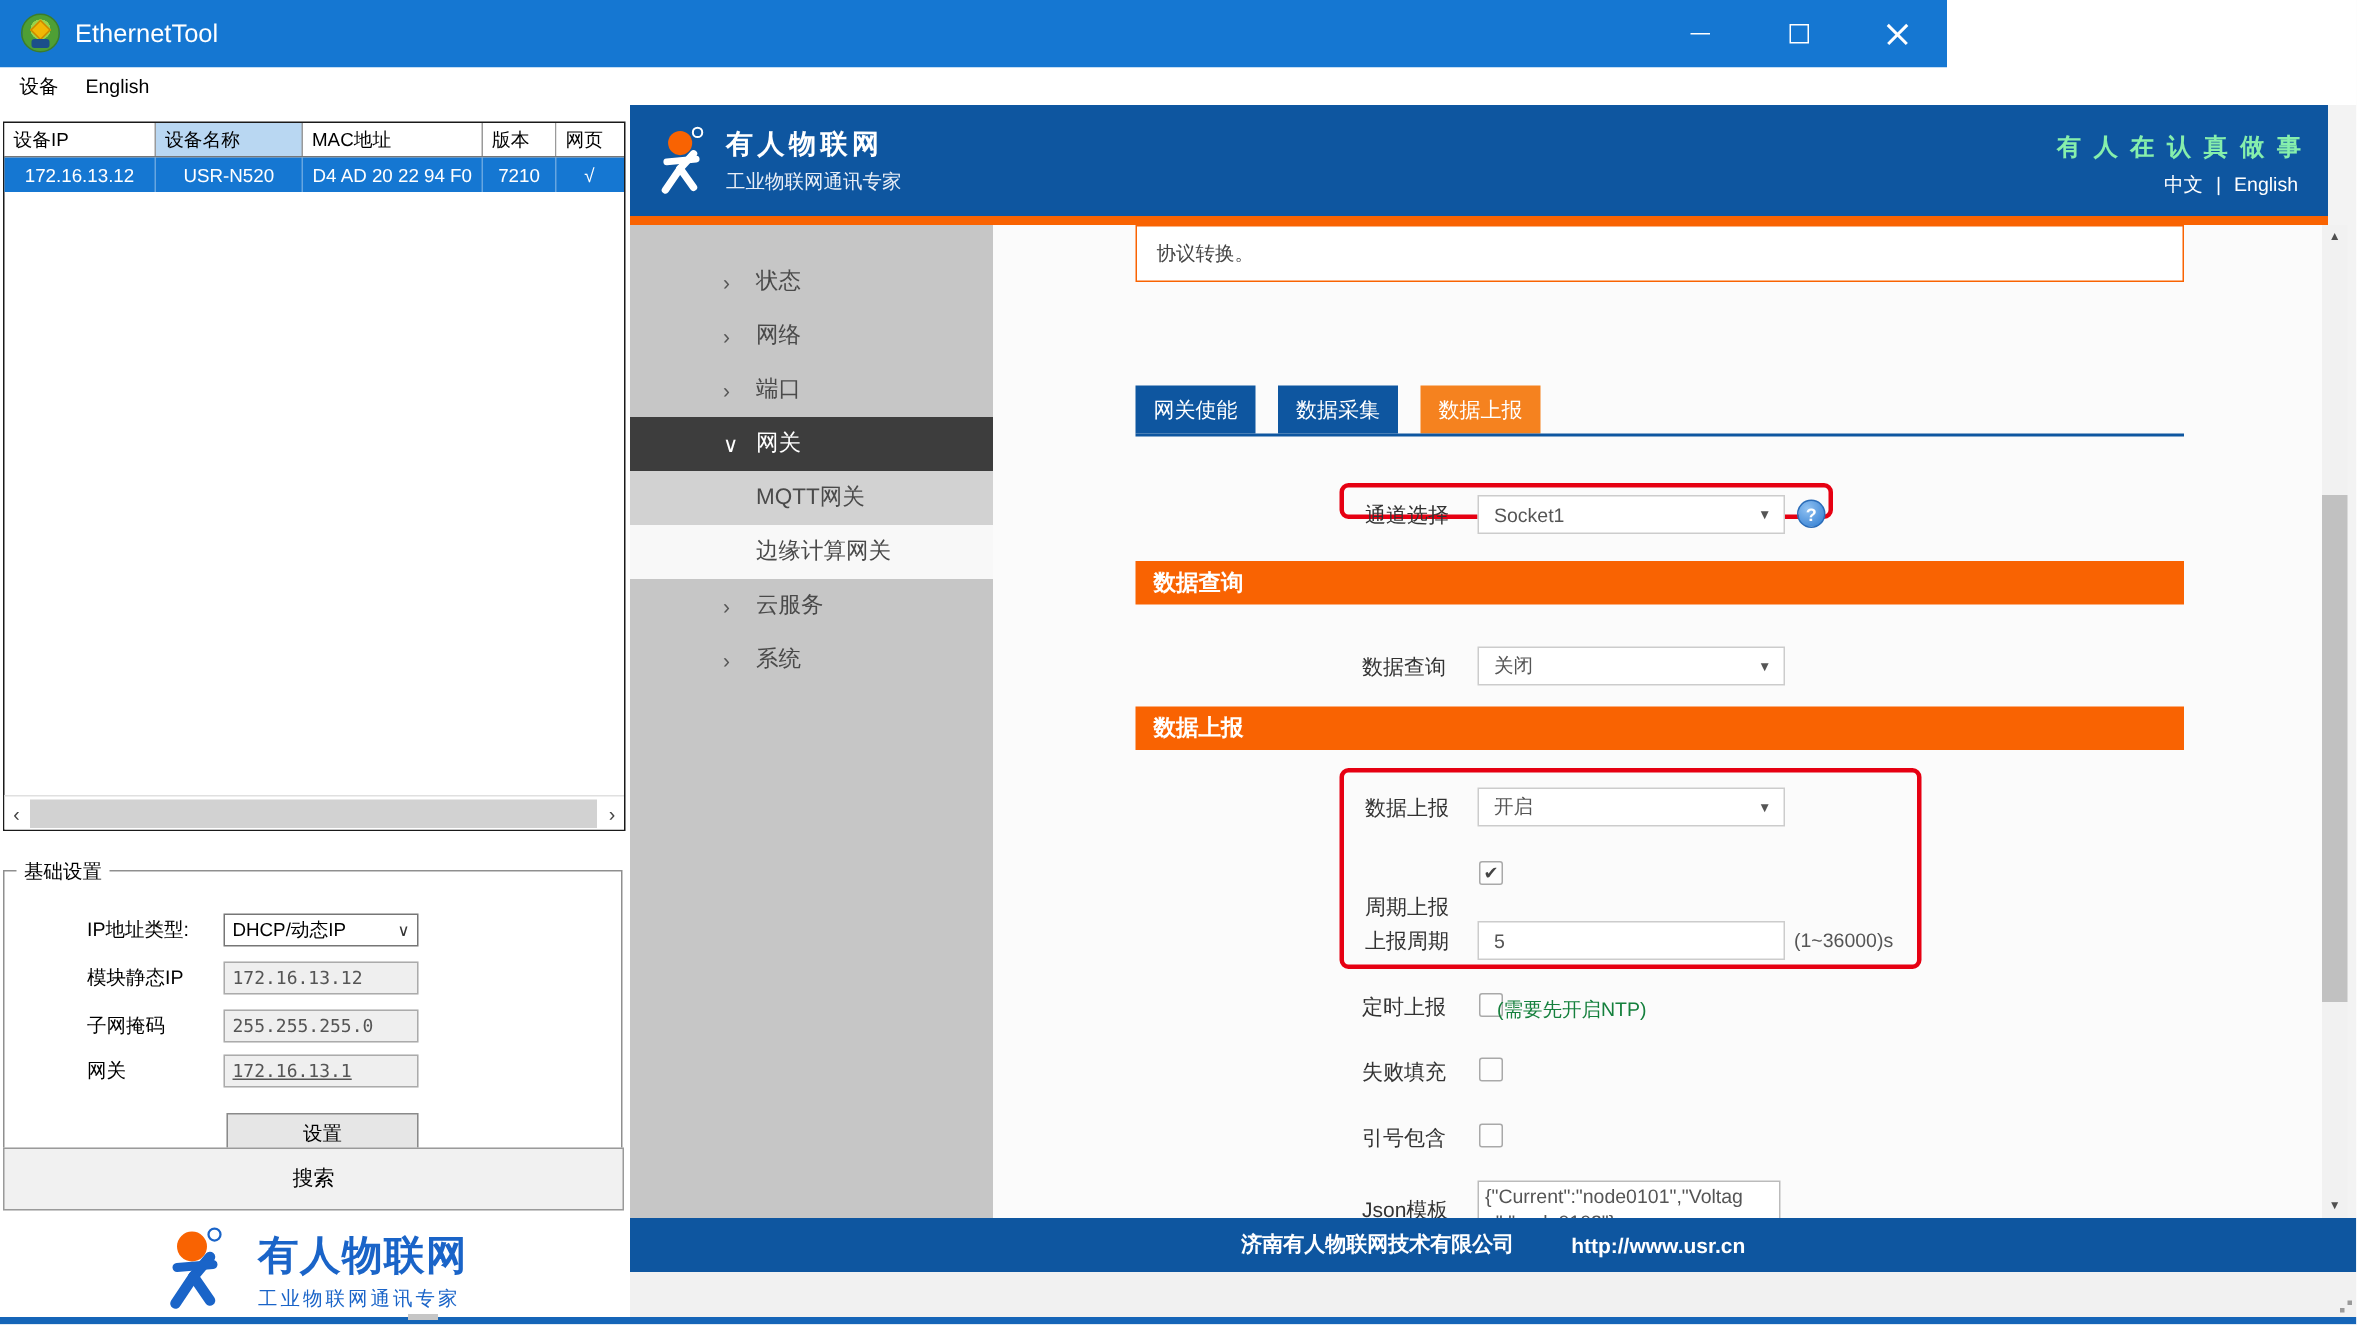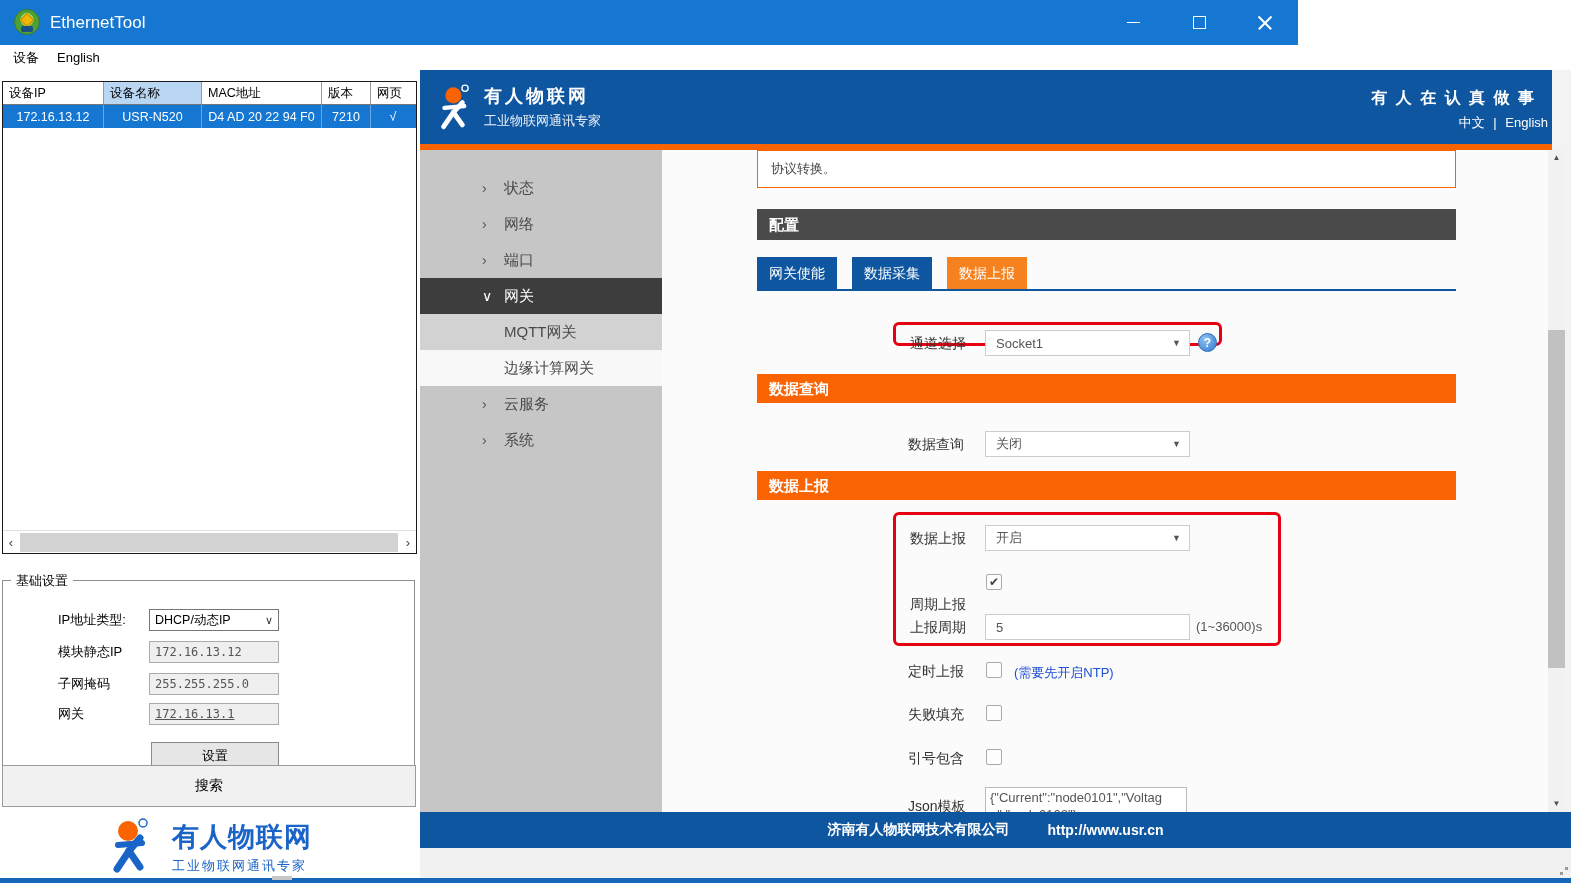--- a/index.html
+++ b/index.html
@@ -51,22 +51,22 @@
   #left-logo { position:absolute; left:0; top:742px; width:418px; height:70px; display:flex; align-items:center; justify-content:center; gap:10px; }
   .logo-txt-brand { color:#1A64C8; font-size:27px; font-weight:bold; letter-spacing:1px; }
   .logo-txt-tag { color:#1A64C8; font-size:13px; letter-spacing:2px; margin-top:2px; }
 
   
   #page { left:420px; top:70px; width:1151px; height:813px; background:#F3F3F3; overflow:hidden; }
   #web-header { position:absolute; left:0; top:0; width:1132px; height:74px; background:#0E56A0; }
   #web-orange-strip { position:absolute; left:0; top:74px; width:1132px; height:6px; background:#F96302; }
   #hdr-brand { position:absolute; left:64px; top:14px; color:#fff; font-size:18px; font-weight:bold; letter-spacing:3px; }
   #hdr-tag { position:absolute; left:64px; top:42px; color:#E9EFF7; font-size:13px; }
-  #hdr-slogan { position:absolute; right:16px; top:18px; color:#ffffff; font-size:16px; font-weight:bold; letter-spacing:2px; }
-  #hdr-lang { position:absolute; right:4px; top:44px; color:#fff; font-size:13px; }
+  #hdr-slogan { position:absolute; right:16px; top:18px; color:#86efac; font-size:16px; font-weight:bold; letter-spacing:2px; }
+  #hdr-lang { position:absolute; right:20px; top:44px; color:#fff; font-size:13px; }
   #hdr-lang .sep { margin:0 5px; }
 
   #web-sidebar { position:absolute; left:0; top:80px; width:242px; height:662px; background:#C6C6C6; }
   .sb-item { position:absolute; left:0; width:242px; height:36px; line-height:36px; font-size:15px; color:#4a4a4a; }
   .sb-item .chev { position:absolute; left:62px; font-size:14px; color:#555; }
   .sb-item .lbl { position:absolute; left:84px; }
   .sb-item.sel { background:#3D3D3D; color:#fff; }
   .sb-item.sel .chev { color:#fff; }
   .sb-item.sub1 { background:#D2D2D2; }
   .sb-item.sub2 { background:#F8F8F8; }
@@ -243,21 +243,20 @@
         <span class="chev">›</span>
         <span class="lbl">系统</span>
       </div>
     </div>
 
     <div id="web-content">
       <div id="help-box">
         <div class="txt">协议转换。</div>
       </div>
 
-      <div id="config-bar">配置</div>
 
       <div class="tab" style="left:95px;">网关使能</div>
       <div class="tab" style="left:190px;">数据采集</div>
       <div class="tab active" style="left:285px;">数据上报</div>
       <div id="tab-underline"></div>
 
       <div class="red-box" style="left:231px; top:172px; width:329px; height:24px;">
         <div class="flabel" style="left:14px; top:10px;">通道选择</div>
         <div class="wselect" style="left:89px; top:5px;">
           <span>Socket1</span>
@@ -286,21 +285,21 @@
         <div class="wcheck" style="left:90px; top:59px;">
           <span>✔</span>
         </div>
         <div class="flabel" style="left:14px; top:104px;">上报周期</div>
         <div class="winput" style="left:89px; top:99px;">5</div>
         <div class="note" style="left:300px; top:104px;">(1~36000)s</div>
       </div>
 
       <div class="flabel" style="left:246px; top:513px;">定时上报</div>
       <div class="wcheck" style="left:324px; top:512px;"></div>
-      <div class="note" style="left:352px; top:514px; color:#1d4ed8;">(需要先开启NTP)</div>
+      <div class="note" style="left:336px; top:514px; color:#15803d;">(需要先开启NTP)</div>
 
       <div class="flabel" style="left:246px; top:556px;">失败填充</div>
       <div class="wcheck" style="left:324px; top:555px;"></div>
 
       <div class="flabel" style="left:246px; top:600px;">引号包含</div>
       <div class="wcheck" style="left:324px; top:599px;"></div>
 
       <div class="flabel" style="left:246px; top:648px;">Json模板</div>
       <div id="json-box">{"Current":"node0101","Voltage":"node0102"}</div>
     </div>

